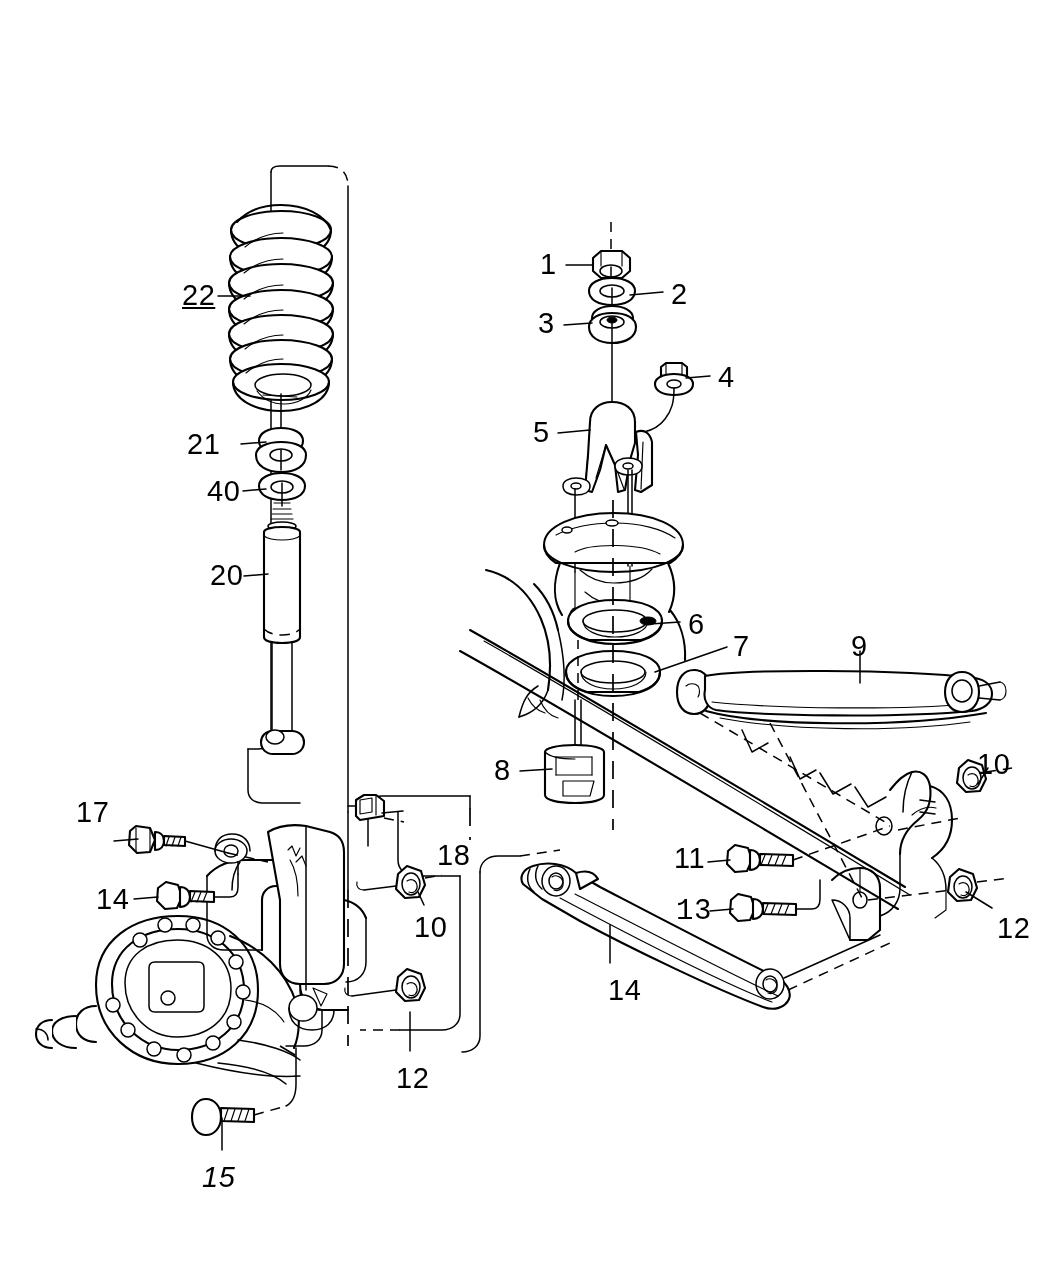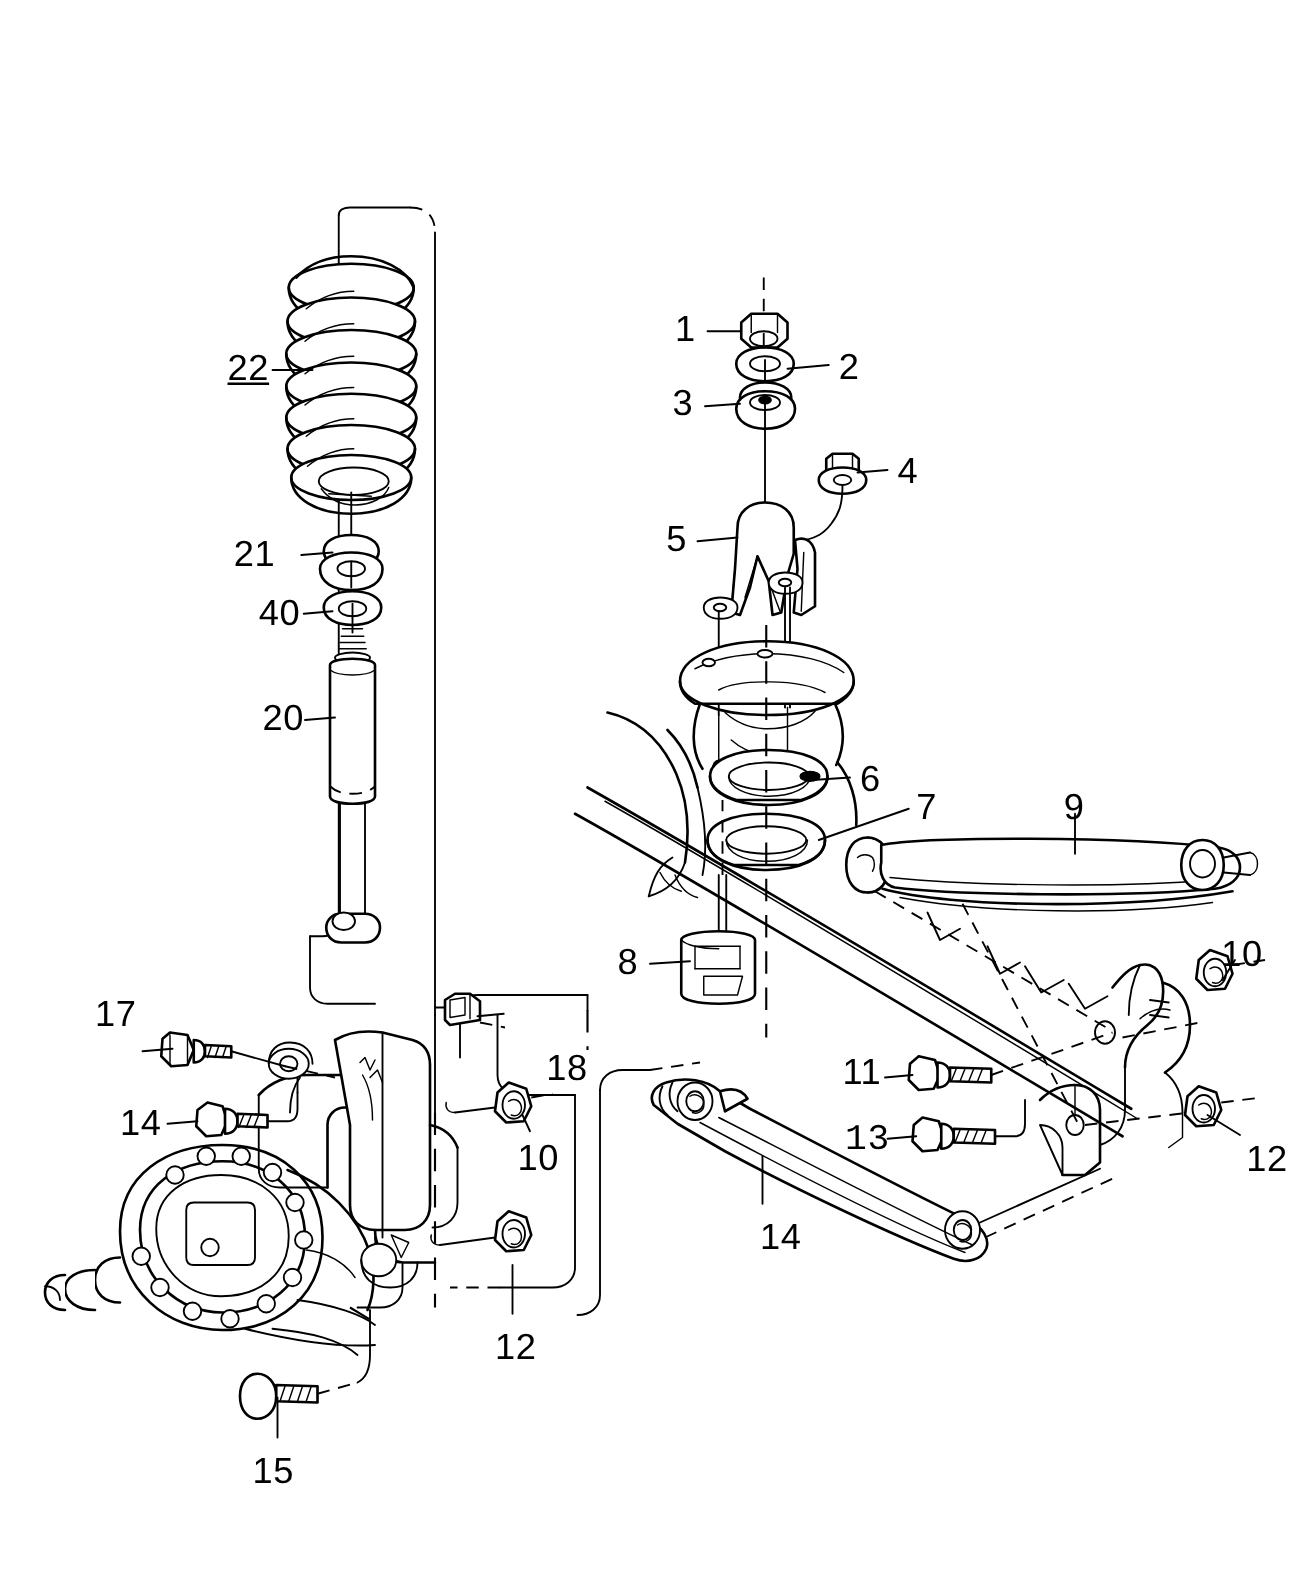--- a/index.html
+++ b/index.html
@@ -610,21 +610,21 @@
       <div class="callout" style="left: 533px; top: 418px;">5</div>
       <div class="callout" style="left: 688px; top: 610px;">6</div>
       <div class="callout" style="left: 733px; top: 632px;">7</div>
       <div class="callout" style="left: 494px; top: 756px;">8</div>
       <div class="callout" style="left: 851px; top: 632px;">9</div>
       <div class="callout" style="left: 977px; top: 750px;">10</div>
       <div class="callout" style="left: 674px; top: 844px;">11</div>
       <div class="callout" style="left: 997px; top: 914px;">12</div>
       <div class="callout" style="left: 676px; top: 897px; font-family: Liberation Mono, monospace;">13</div>
       <div class="callout" style="left: 608px; top: 976px;">14</div>
-      <div class="callout" style="left: 202px; top: 1163px;">15</div>
+      <div class="callout" style="left: 202px; top: 1163px; font-style: italic;">15</div>
       <div class="callout" style="left: 96px; top: 885px;">14</div>
       <div class="callout" style="left: 76px; top: 798px;">17</div>
       <div class="callout" style="left: 409px; top: 841px; margin-left: 28px;">18</div>
       <div class="callout" style="left: 414px; top: 913px;">10</div>
       <div class="callout" style="left: 396px; top: 1064px;">12</div>
       <div class="callout" style="left: 210px; top: 561px;">20</div>
       <div class="callout" style="left: 207px; top: 477px;">40</div>
       <div class="callout" style="left: 187px; top: 430px;">21</div>
       <div class="callout" style="left: 182px; top: 281px; text-decoration: underline;">22</div>
     </div>

